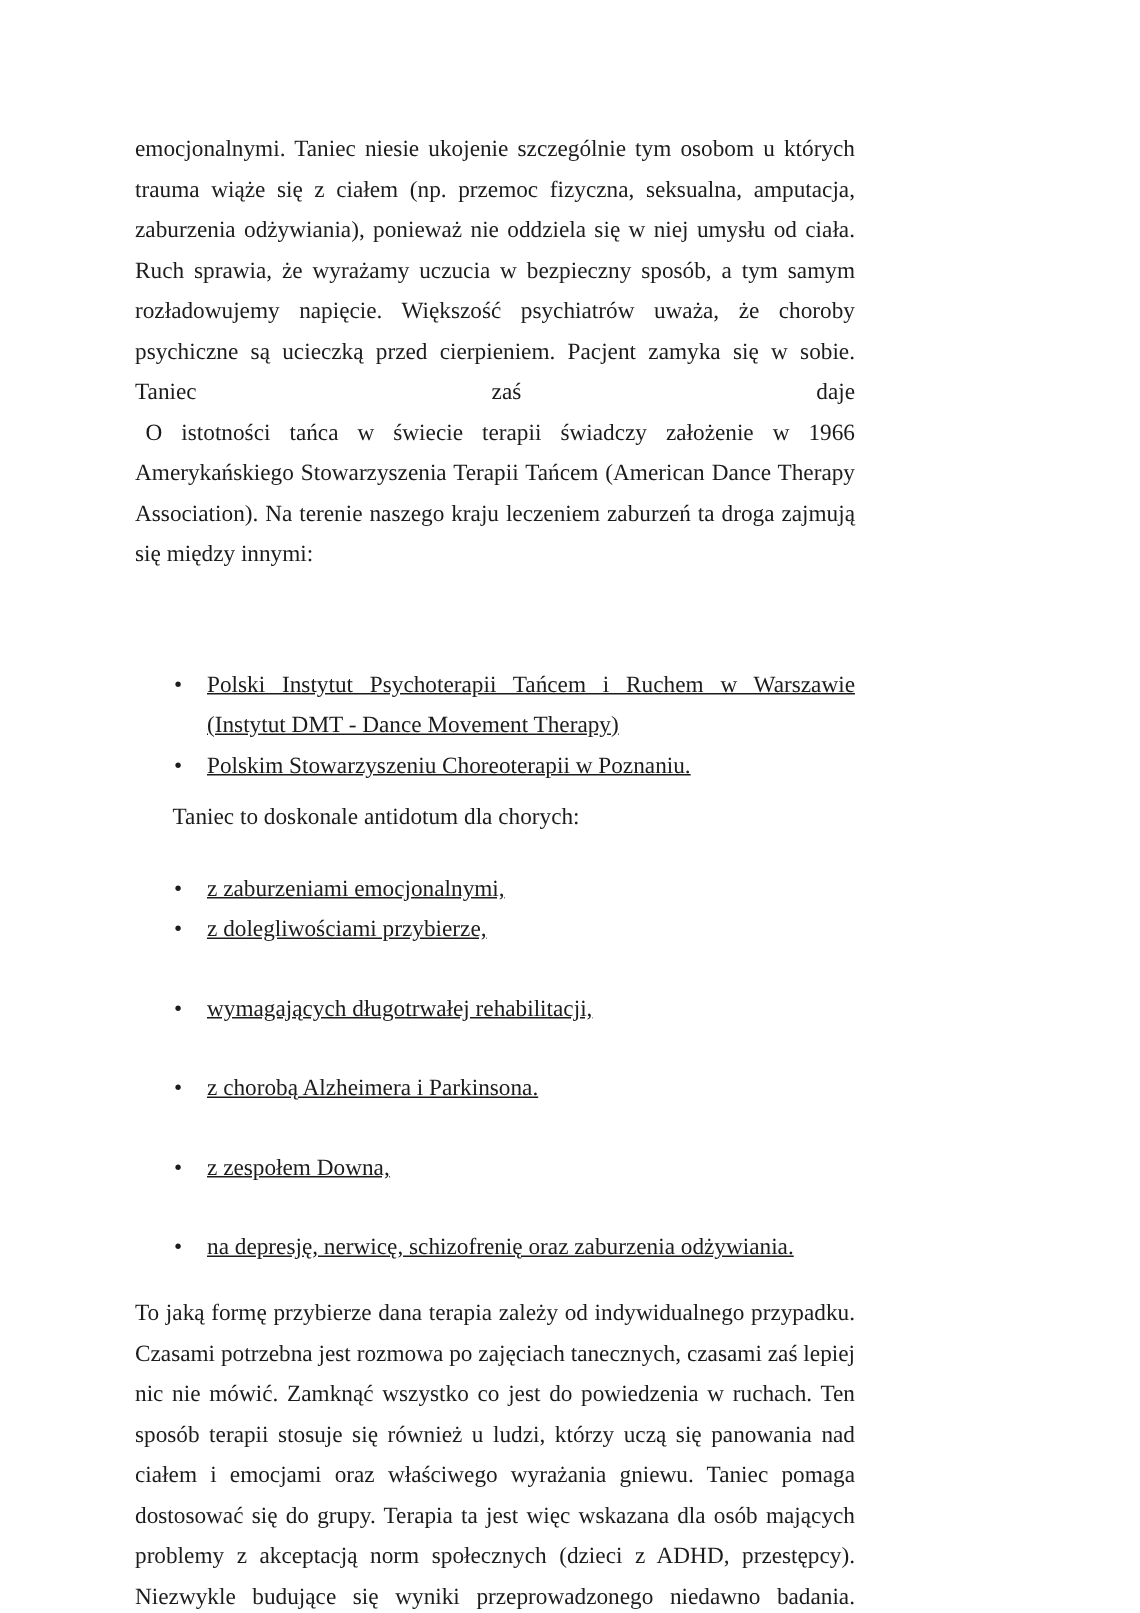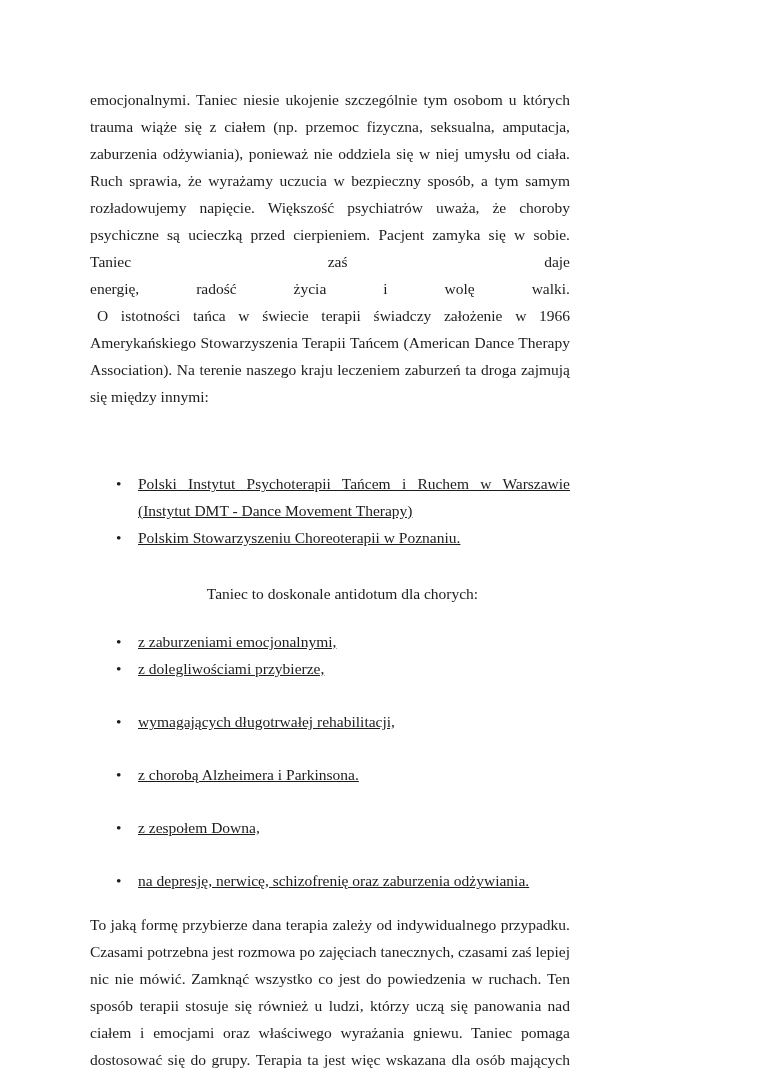--- a/index.html
+++ b/index.html
@@ -53,43 +53,42 @@
   ul li::before {
     content: "\2022";
     position: absolute;
     left: 26px;
     top: 0;
   }
   .list-orgs {
     margin-top: 60px;
   }
   .intro-line {
-    margin-top: 29px;
+    margin-top: 7px;
     padding-left: 25px;
-    text-align: center;
+    text-align: left;
   }
   .list-conditions {
     margin-top: 21px;
   }
   .list-conditions li:nth-child(n+3) {
     margin-top: 26px;
   }
   .para-final {
     margin-top: 17px;
   }
 </style>
 </head>
 <body>
 
 <div class="page">
   <div class="content">
 
     <p class="para-main">emocjonalnymi. Taniec niesie ukojenie szczególnie tym osobom u których trauma wiąże się z ciałem (np. przemoc fizyczna, seksualna, amputacja, zaburzenia odżywiania), ponieważ nie oddziela się w niej umysłu od ciała. Ruch sprawia, że wyrażamy uczucia w bezpieczny sposób, a tym samym rozładowujemy napięcie. Większość psychiatrów uważa, że choroby psychiczne są ucieczką przed cierpieniem. Pacjent zamyka się w  sobie. Taniec zaś daje</p>
 
-    <p class="stretch-line">energię, radość życia i wolę walki.</p>
 
     <p class="para-indent">O istotności tańca w świecie terapii świadczy założenie w 1966 Amerykańskiego Stowarzyszenia Terapii Tańcem (American Dance Therapy Association). Na terenie naszego kraju leczeniem zaburzeń ta droga zajmują się między innymi:</p>
 
     <ul class="list-orgs">
       <li>Polski Instytut Psychoterapii Tańcem i Ruchem w Warszawie (Instytut DMT - Dance Movement Therapy)</li>
       <li>Polskim Stowarzyszeniu Choreoterapii w Poznaniu.</li>
     </ul>
 
     <p class="intro-line">Taniec to doskonale antidotum dla chorych:</p>
 

